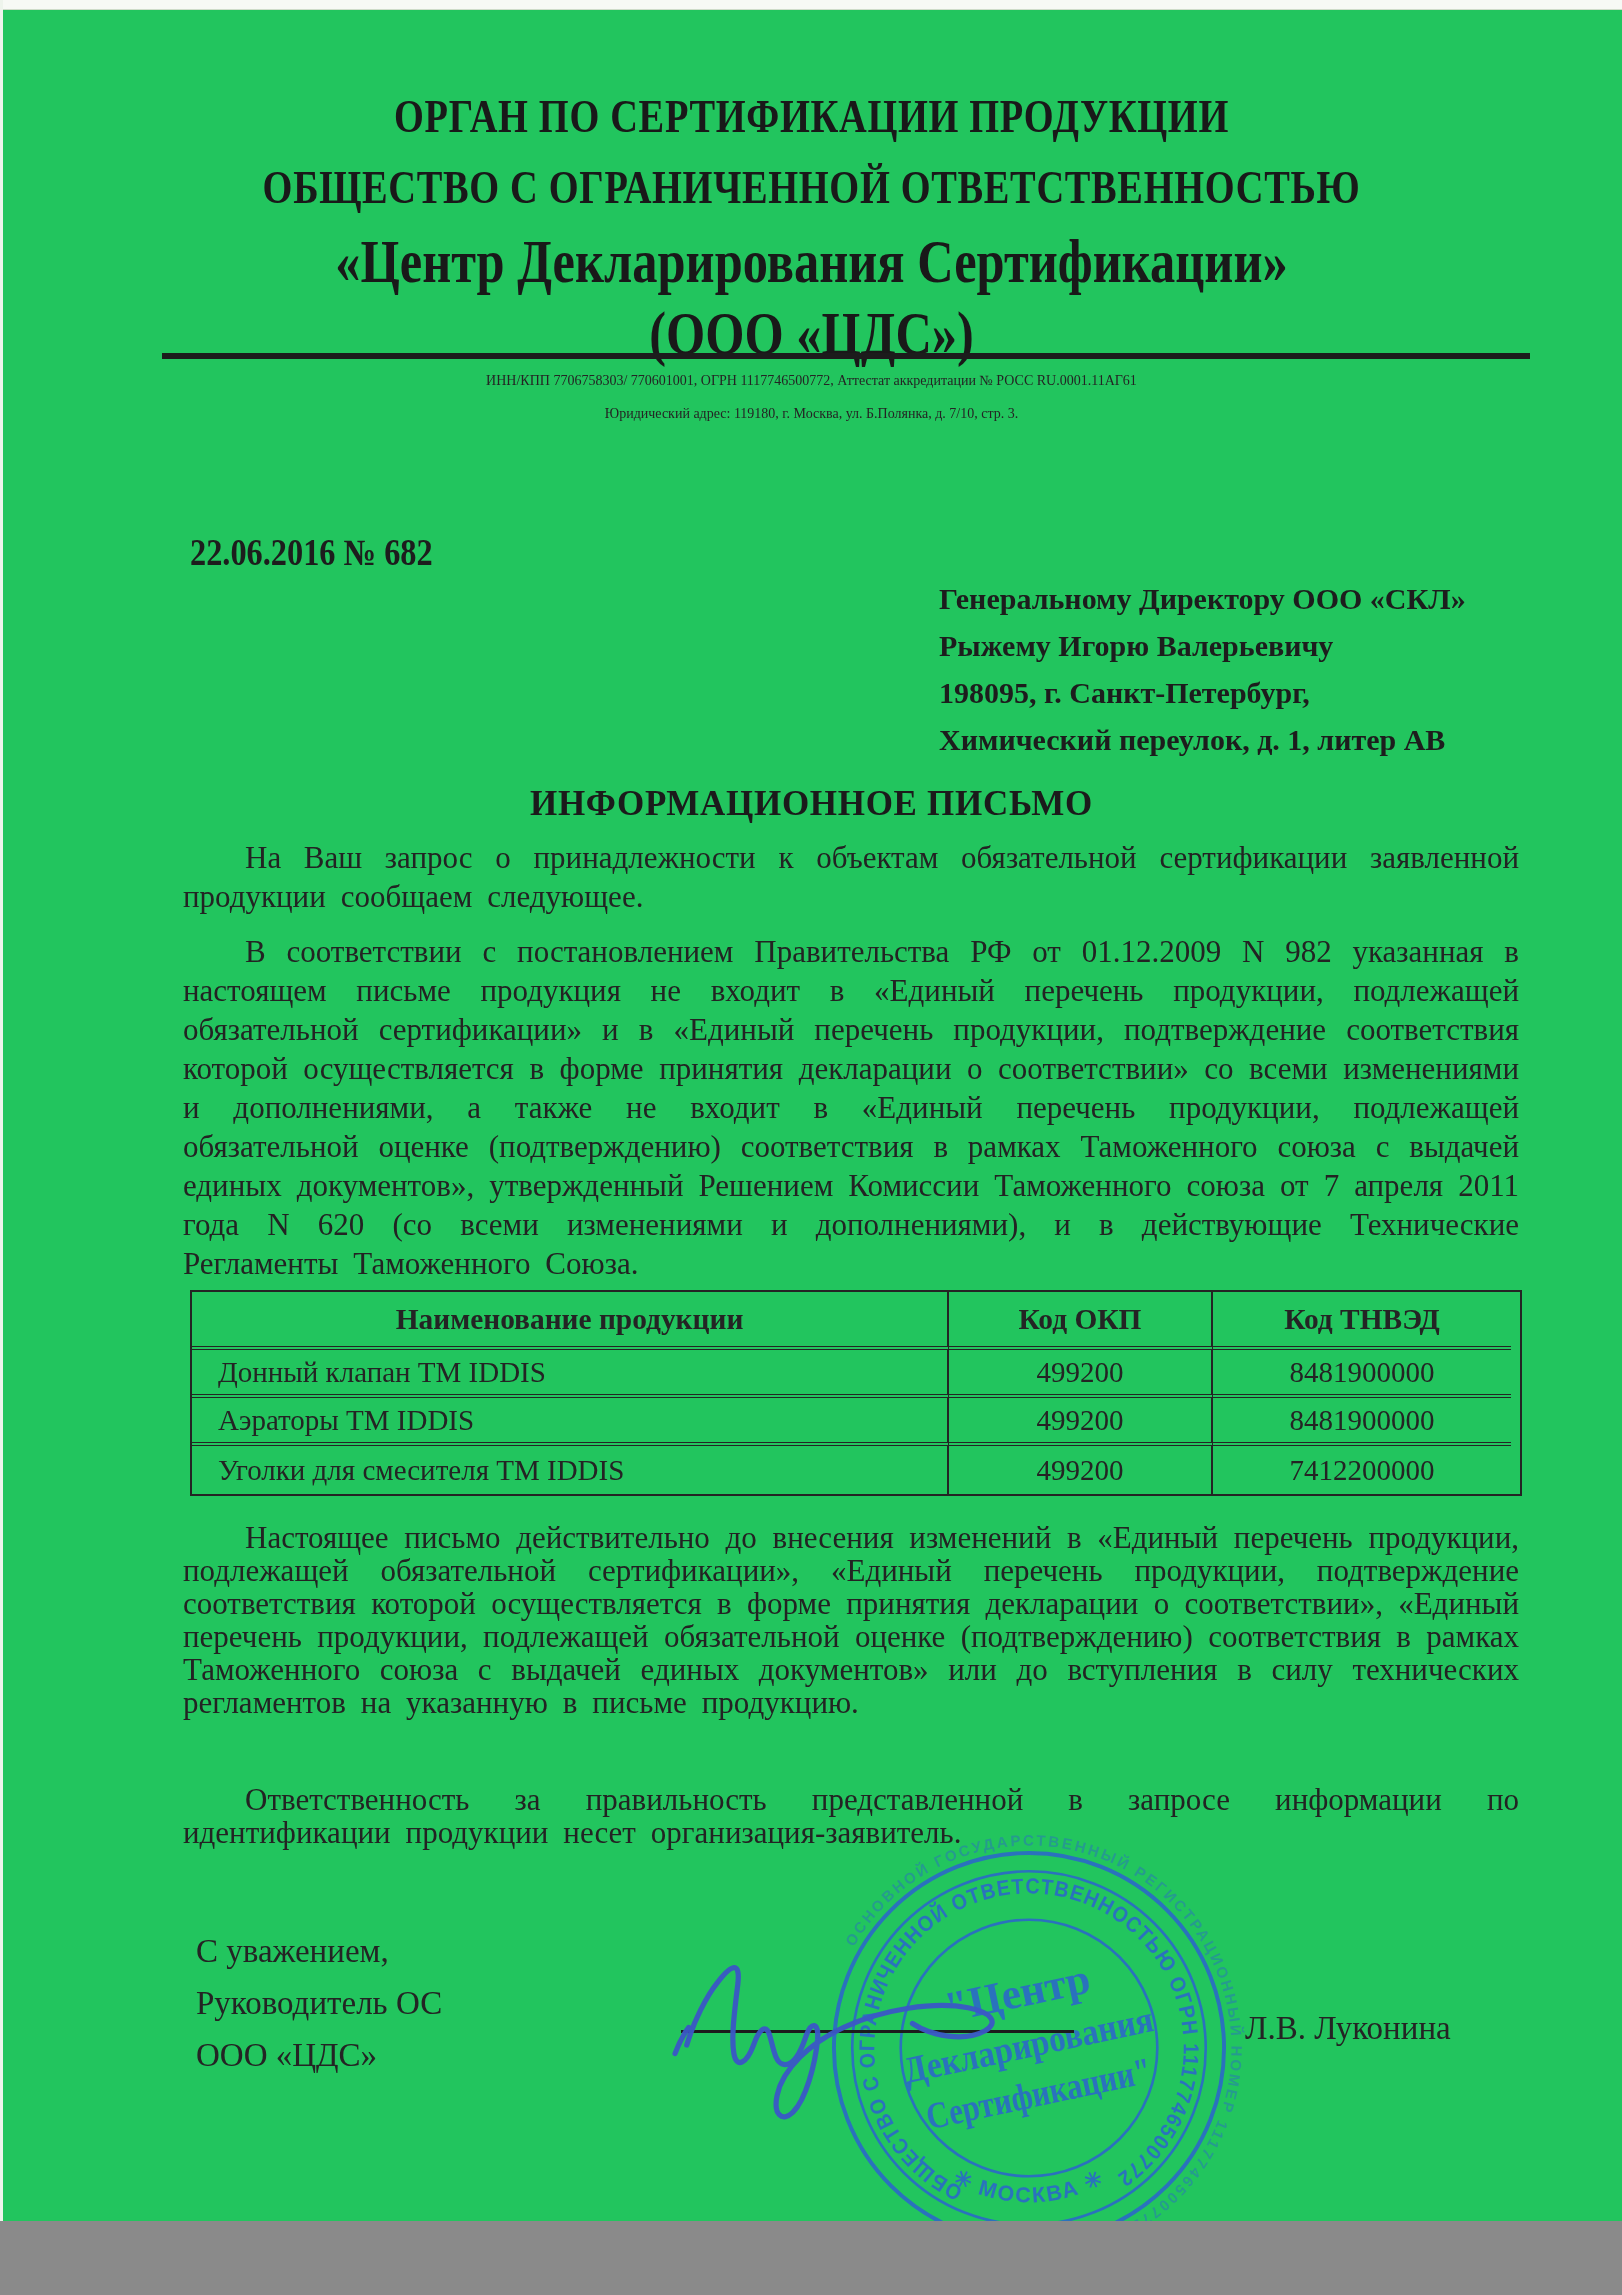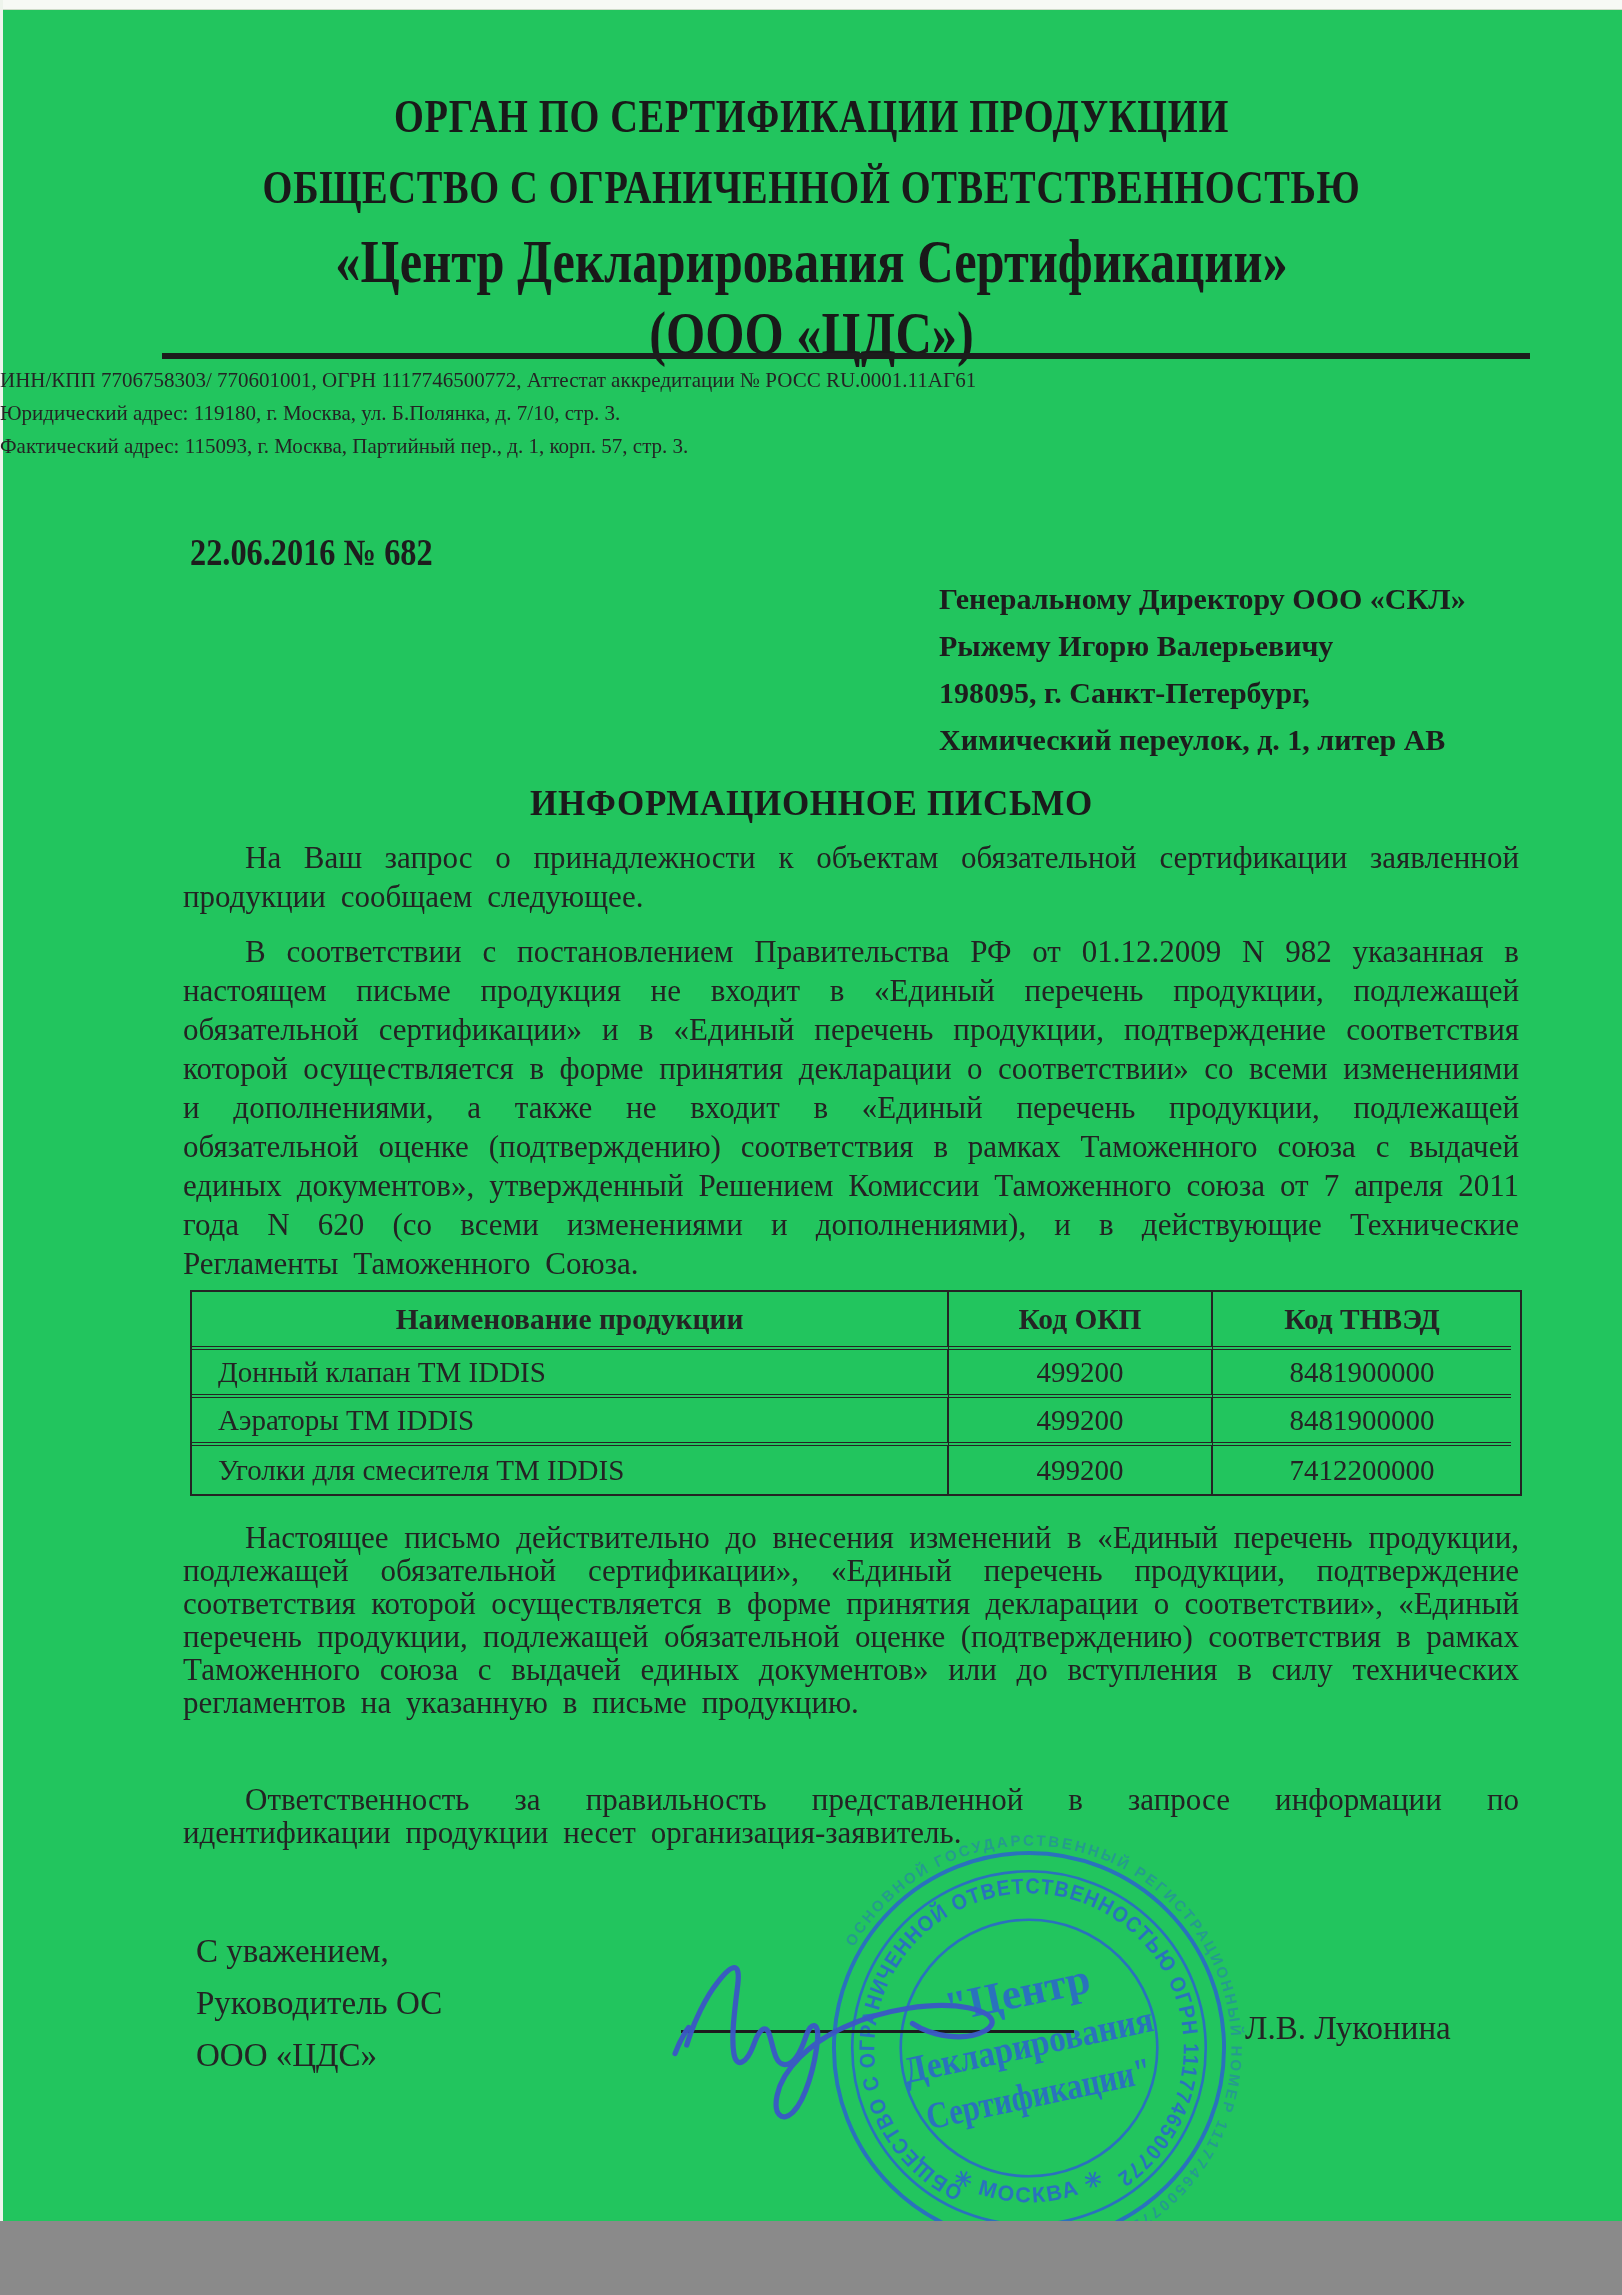--- a/index.html
+++ b/index.html
@@ -10,21 +10,21 @@
 
   
   .hline{position:absolute;left:0;width:1623px;text-align:center;font-weight:700;color:#191919;white-space:nowrap;}
   .h1,.h2{font-size:40px;transform:scale(0.96,1.16);letter-spacing:0.7px;}
   .h3,.h4{font-size:52px;transform:scale(0.97,1.17);}
   .h1{top:93px;}
   .h2{top:164px;}
   .h3{top:232px;}
   .h4{top:304px;}
   .rule{position:absolute;left:162px;top:353px;width:1368px;height:5.9px;background:#1c1c1c;}
-  .contacts{position:absolute;left:0;top:364px;width:1623px;text-align:left;font-size:21px;line-height:33px;color:#242424;}
+  .contacts{position:absolute;left:0;top:364px;width:1623px;text-align:center;font-size:14px;line-height:33px;color:#242424;}
 
   .date-line{position:absolute;left:190px;top:533px;font-size:33px;font-weight:700;transform:scale(0.98,1.12);transform-origin:left top;color:#1d1d1d;white-space:nowrap;}
   .recipient{position:absolute;left:939px;top:575px;font-size:30px;font-weight:700;line-height:47px;color:#1d1d1d;white-space:nowrap;}
 
   .doc-title{position:absolute;left:0;top:783px;width:1623px;text-align:center;font-size:35px;font-weight:700;letter-spacing:0.7px;color:#1b1b1b;transform:scaleY(1.05);}
 
   .body-text{position:absolute;left:167px;width:1368px;text-align:justify;font-size:31px;color:#232323;word-spacing:7.2px;}
   .body-text p{margin:16px;text-indent:62px;}
   .block-a{top:822px;line-height:39px;}
   .block-b{top:1505px;line-height:33px;}
@@ -56,21 +56,20 @@
 
   <div class="hline h1">ОРГАН ПО СЕРТИФИКАЦИИ ПРОДУКЦИИ</div>
   <div class="hline h2">ОБЩЕСТВО С ОГРАНИЧЕННОЙ ОТВЕТСТВЕННОСТЬЮ</div>
   <div class="hline h3">«Центр Декларирования Сертификации»</div>
   <div class="hline h4">(ООО «ЦДС»)</div>
   <div class="rule"></div>
 
   <div class="contacts">
     <div>ИНН/КПП  7706758303/ 770601001, ОГРН 1117746500772, Аттестат аккредитации № РОСС RU.0001.11АГ61</div>
     <div>Юридический адрес: 119180, г. Москва, ул. Б.Полянка, д. 7/10, стр. 3.</div>
-    <div>Фактический адрес: 115093, г. Москва, Партийный пер., д. 1, корп. 57, стр. 3.</div>
   </div>
 
   <div class="date-line">22.06.2016 № 682</div>
   <div class="recipient">
     <div>Генеральному Директору ООО «СКЛ»</div>
     <div>Рыжему Игорю Валерьевичу</div>
     <div>198095, г. Санкт-Петербург,</div>
     <div>Химический переулок, д. 1, литер АВ</div>
   </div>
 

